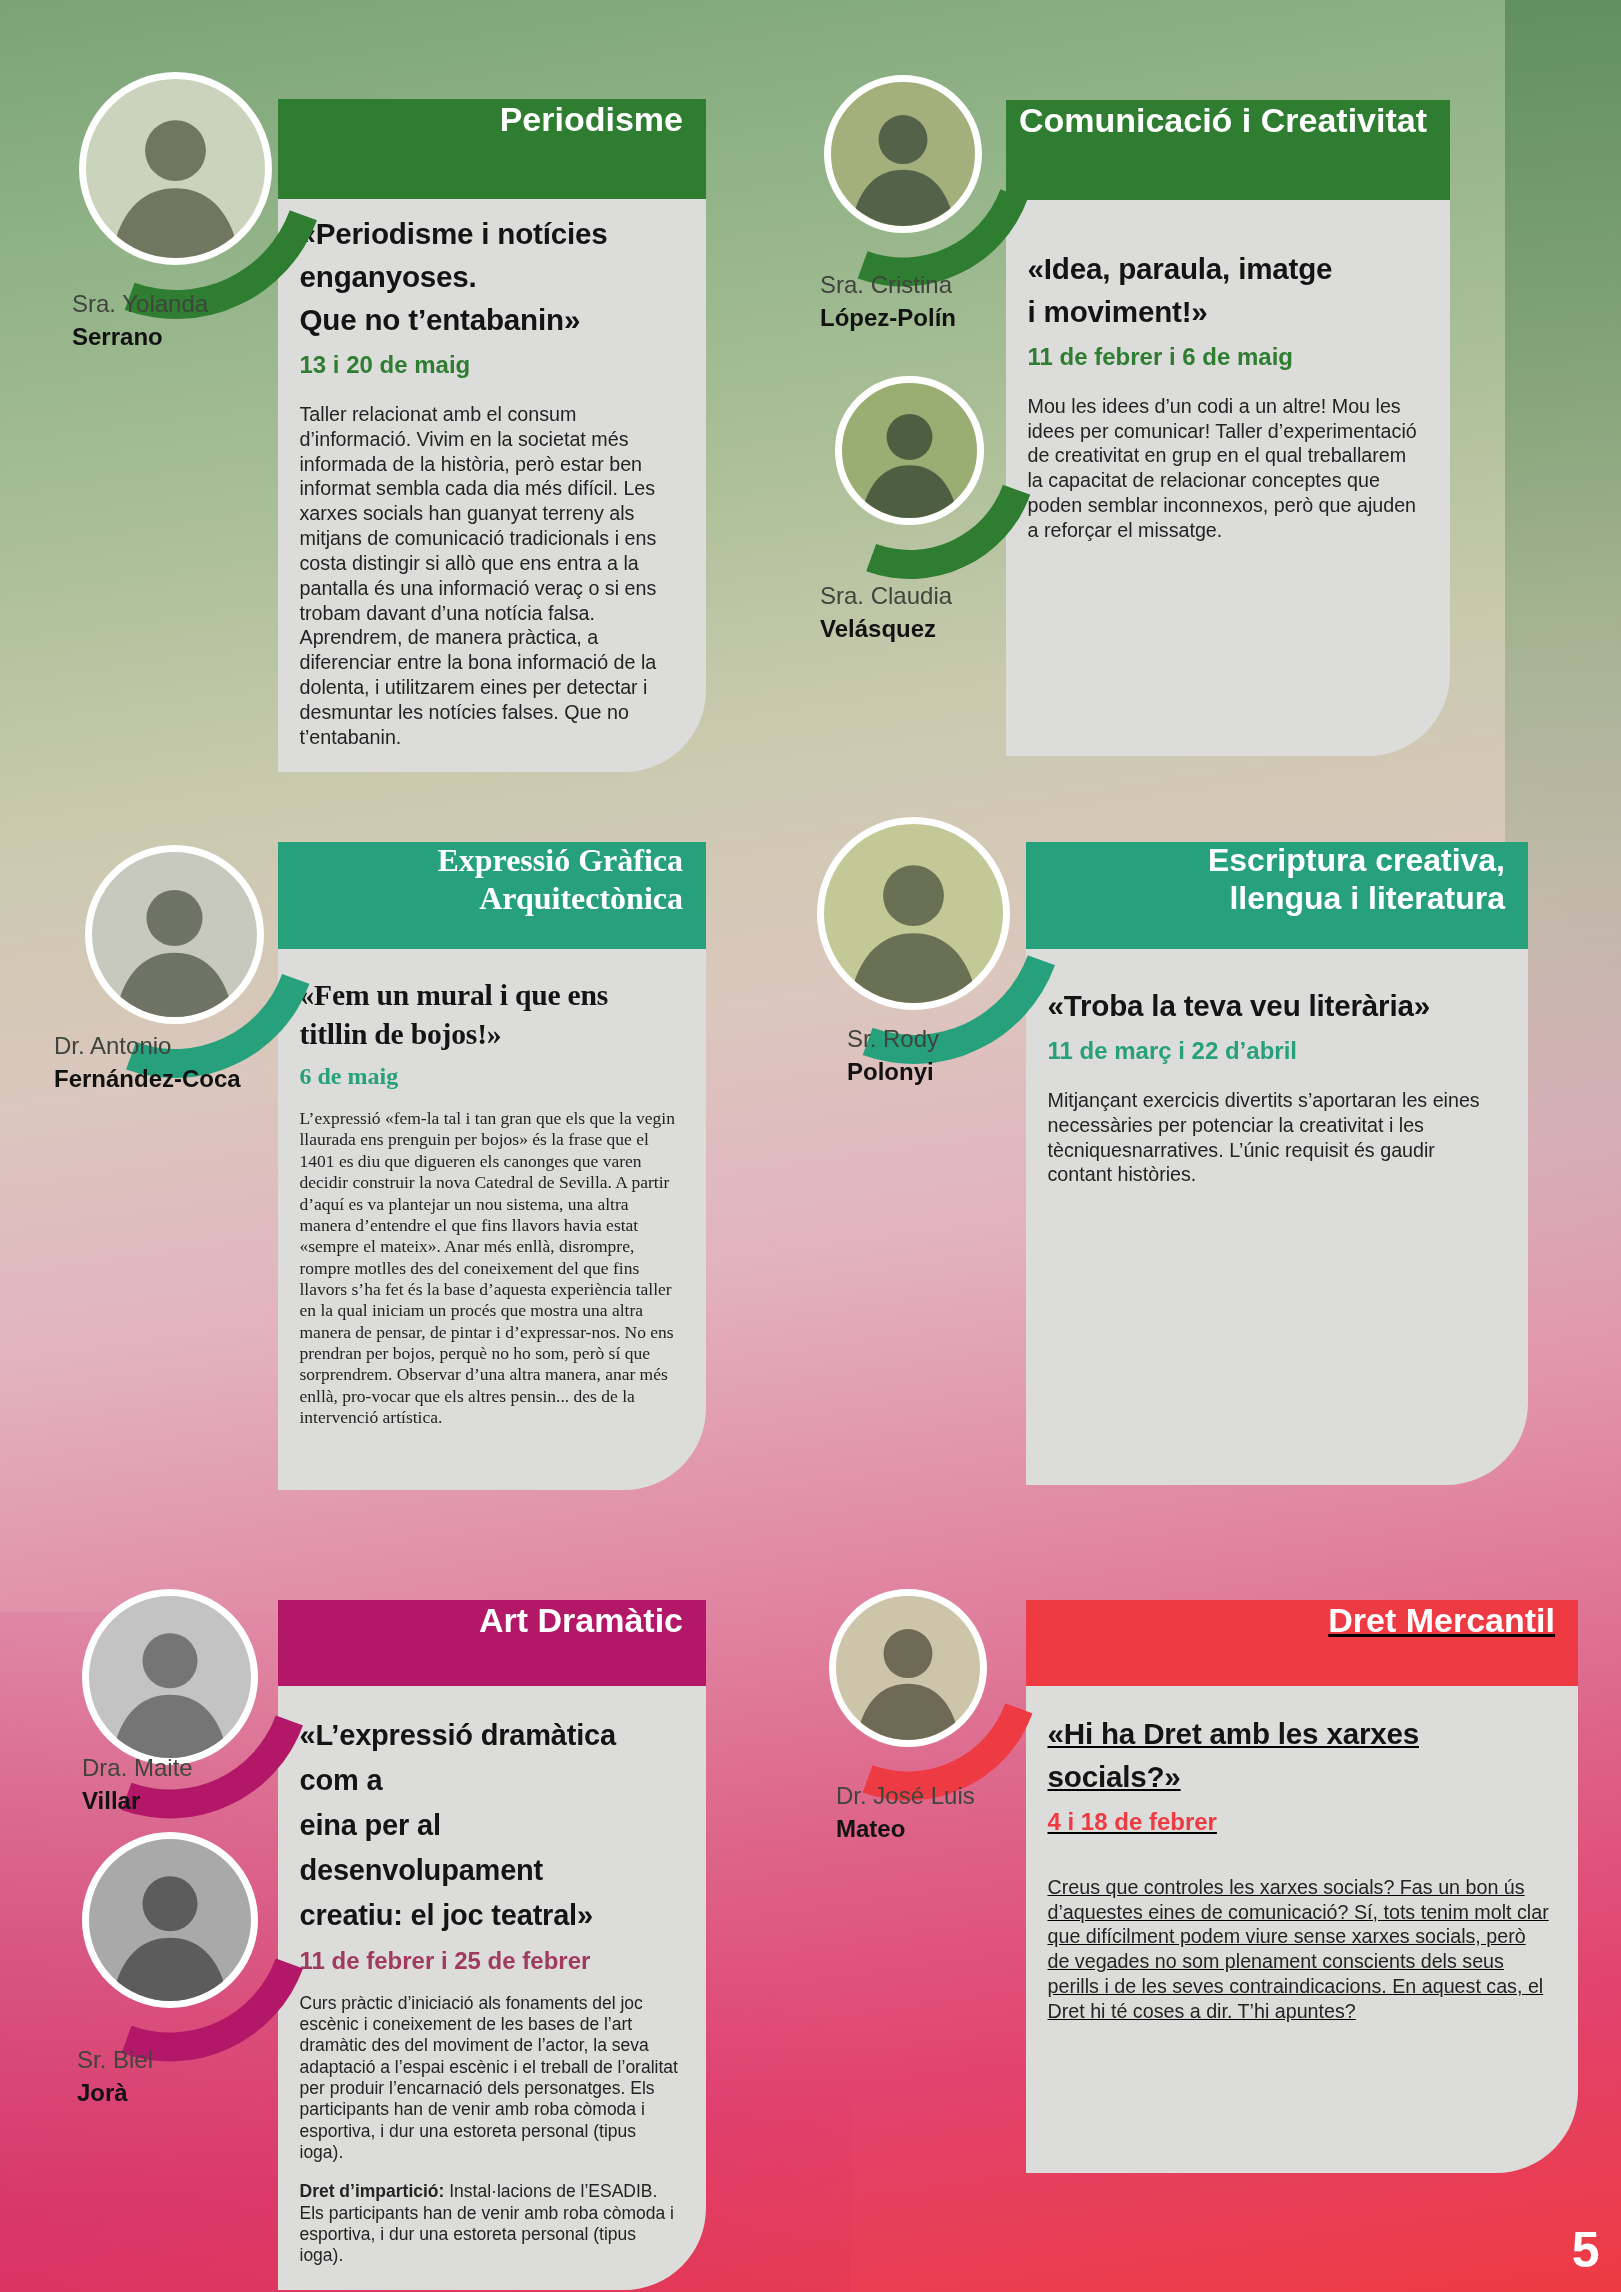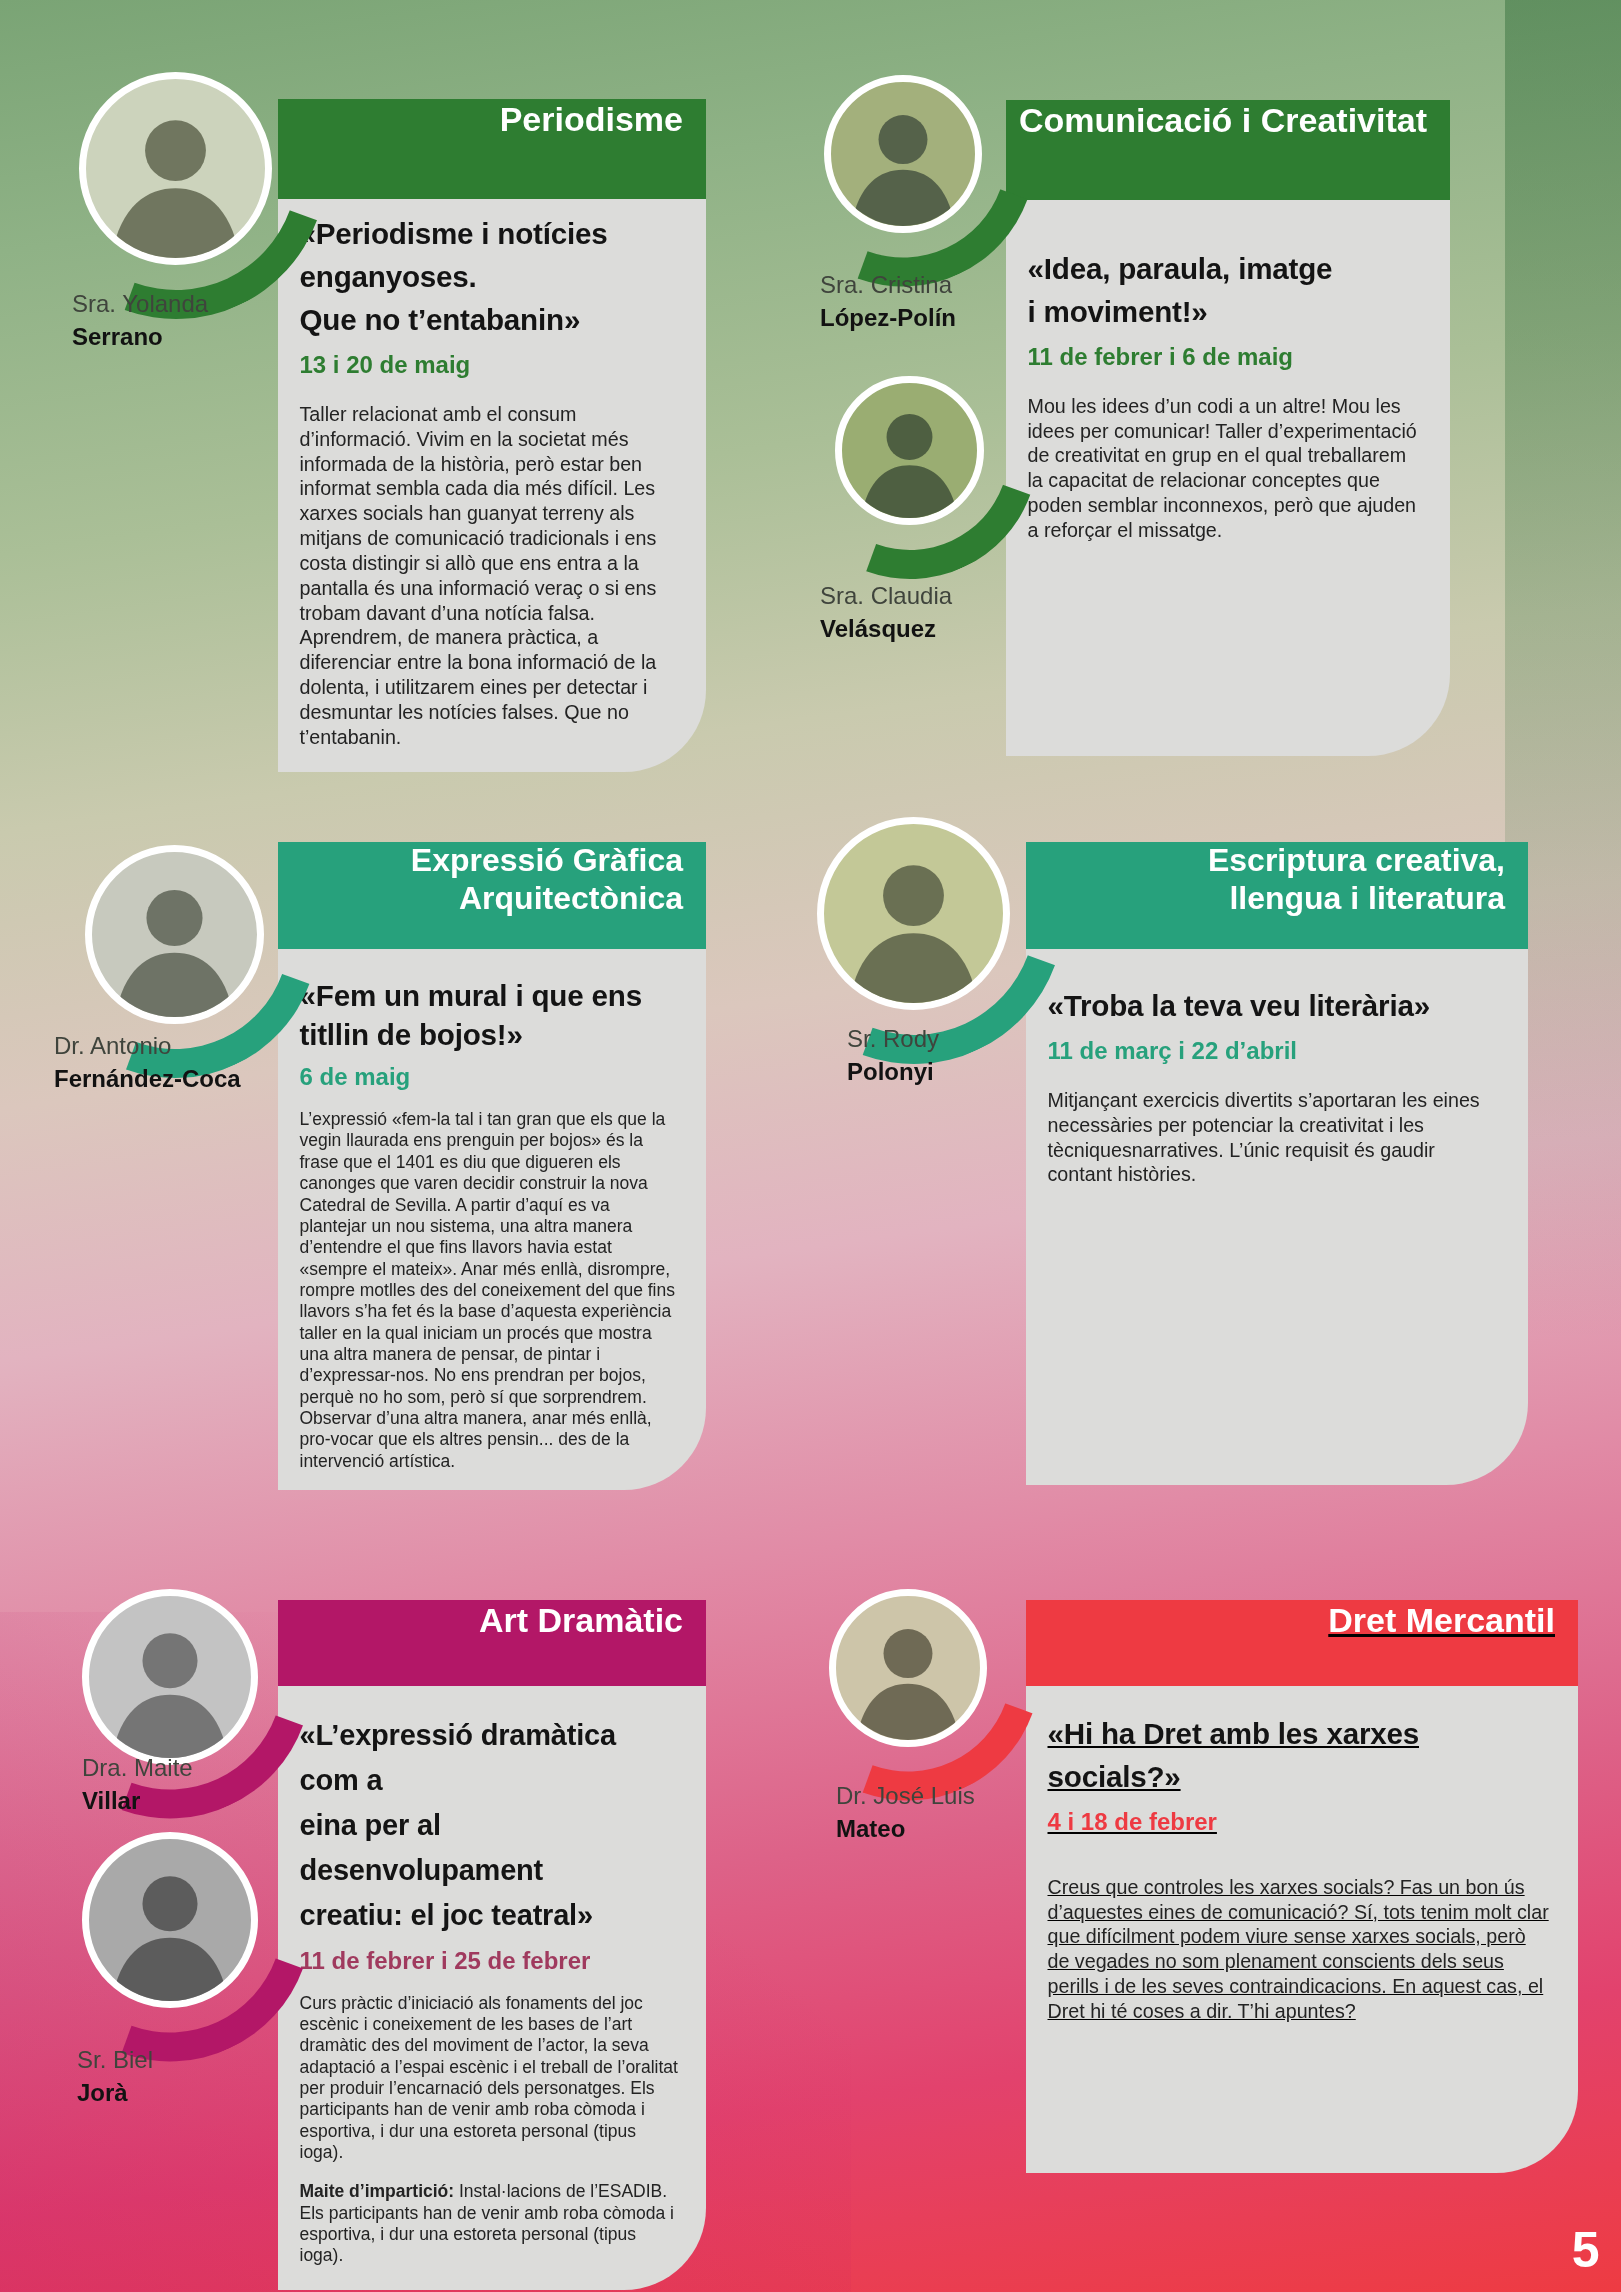--- a/index.html
+++ b/index.html
@@ -33,21 +33,21 @@
   .title { margin:0; font-size:29.6px; font-weight:700; color:#141414; line-height:1.45; white-space:pre-line; letter-spacing:-0.2px; }
   .date { margin-top:9px; font-size:24px; font-weight:700; color:var(--datecol,var(--accent)); }
   .desc { margin:23px 0 0; font-size:19.7px; line-height:1.26; color:#232323; }
   .desc + .desc { margin-top:14.3px; }
   .small .desc { font-size:17.5px; line-height:1.22; margin-top:18px; }
   .loc { margin-top:0; }
   .loc-label { font-weight:700; }
 
   .c0 { left:278px;  top:99px;  width:428px; height:673px; }
   .c1 { left:1006px; top:100px;  width:444px; height:656px; }
-  .c2 { left:278px;  top:842px;  width:428px; height:648px; --bh:107px; }
+  .c2 { left:278px;  top:842px;  width:428px; height:648px;font-family:Liberation Serif, serif; --bh:107px; }
   .c3 { left:1026px; top:842px;  width:502px; height:643px; --bh:107px; }
   .c4 { left:278px;  top:1600px; width:428px; height:690px; --bh:86px; }
   .c5 { left:1026px; top:1600px; width:552px; height:573px;text-decoration:underline; --bh:86px; }
   .c0 .content { padding-top:14.3px; }
   .c1 .content { padding-top:48px; }
   .c2 .content, .c4 .content, .c5 .content { padding-top:27px; }
   .c2 .title { line-height:1.32; }
   .c4 .title { font-size:29px; line-height:1.55; }
   .c5 .desc { margin-top:39px; }
 
@@ -150,21 +150,21 @@
   <section class="card c4 small" style="--accent: #b31767; --datecol: #a03a5e;">
     <header class="banner">
       <span>Art Dramàtic</span>
     </header>
     <div class="content">
       <h3 class="title">«L’expressió dramàtica com a
 eina per al desenvolupament
 creatiu: el joc teatral»</h3>
       <div class="date">11 de febrer i 25 de febrer</div>
       <p class="desc">Curs pràctic d’iniciació als fonaments del joc escènic i coneixement de les bases de l’art dramàtic des del moviment de l’actor, la seva adaptació a l’espai escènic i el treball de l’oralitat per produir l’encarnació dels personatges. Els participants han de venir amb roba còmoda i esportiva, i dur una estoreta personal (tipus ioga).</p>
-      <p class="desc loc"><span class="loc-label">Maite d’impartició:</span><span> Instal·lacions de l’ESADIB. Els participants han de venir amb roba còmoda i esportiva, i dur una estoreta personal (tipus ioga).</span></p>
+      <p class="desc loc"><span class="loc-label">Dret d’impartició:</span><span> Instal·lacions de l’ESADIB. Els participants han de venir amb roba còmoda i esportiva, i dur una estoreta personal (tipus ioga).</span></p>
     </div>
   </section>
 
   <section class="card c5" style="--accent: #ee3a42; --datecol: #ee3a42;">
     <header class="banner">
       <span>Dret Mercantil</span>
     </header>
     <div class="content">
       <h3 class="title">«Hi ha Dret amb les xarxes
 socials?»</h3>

